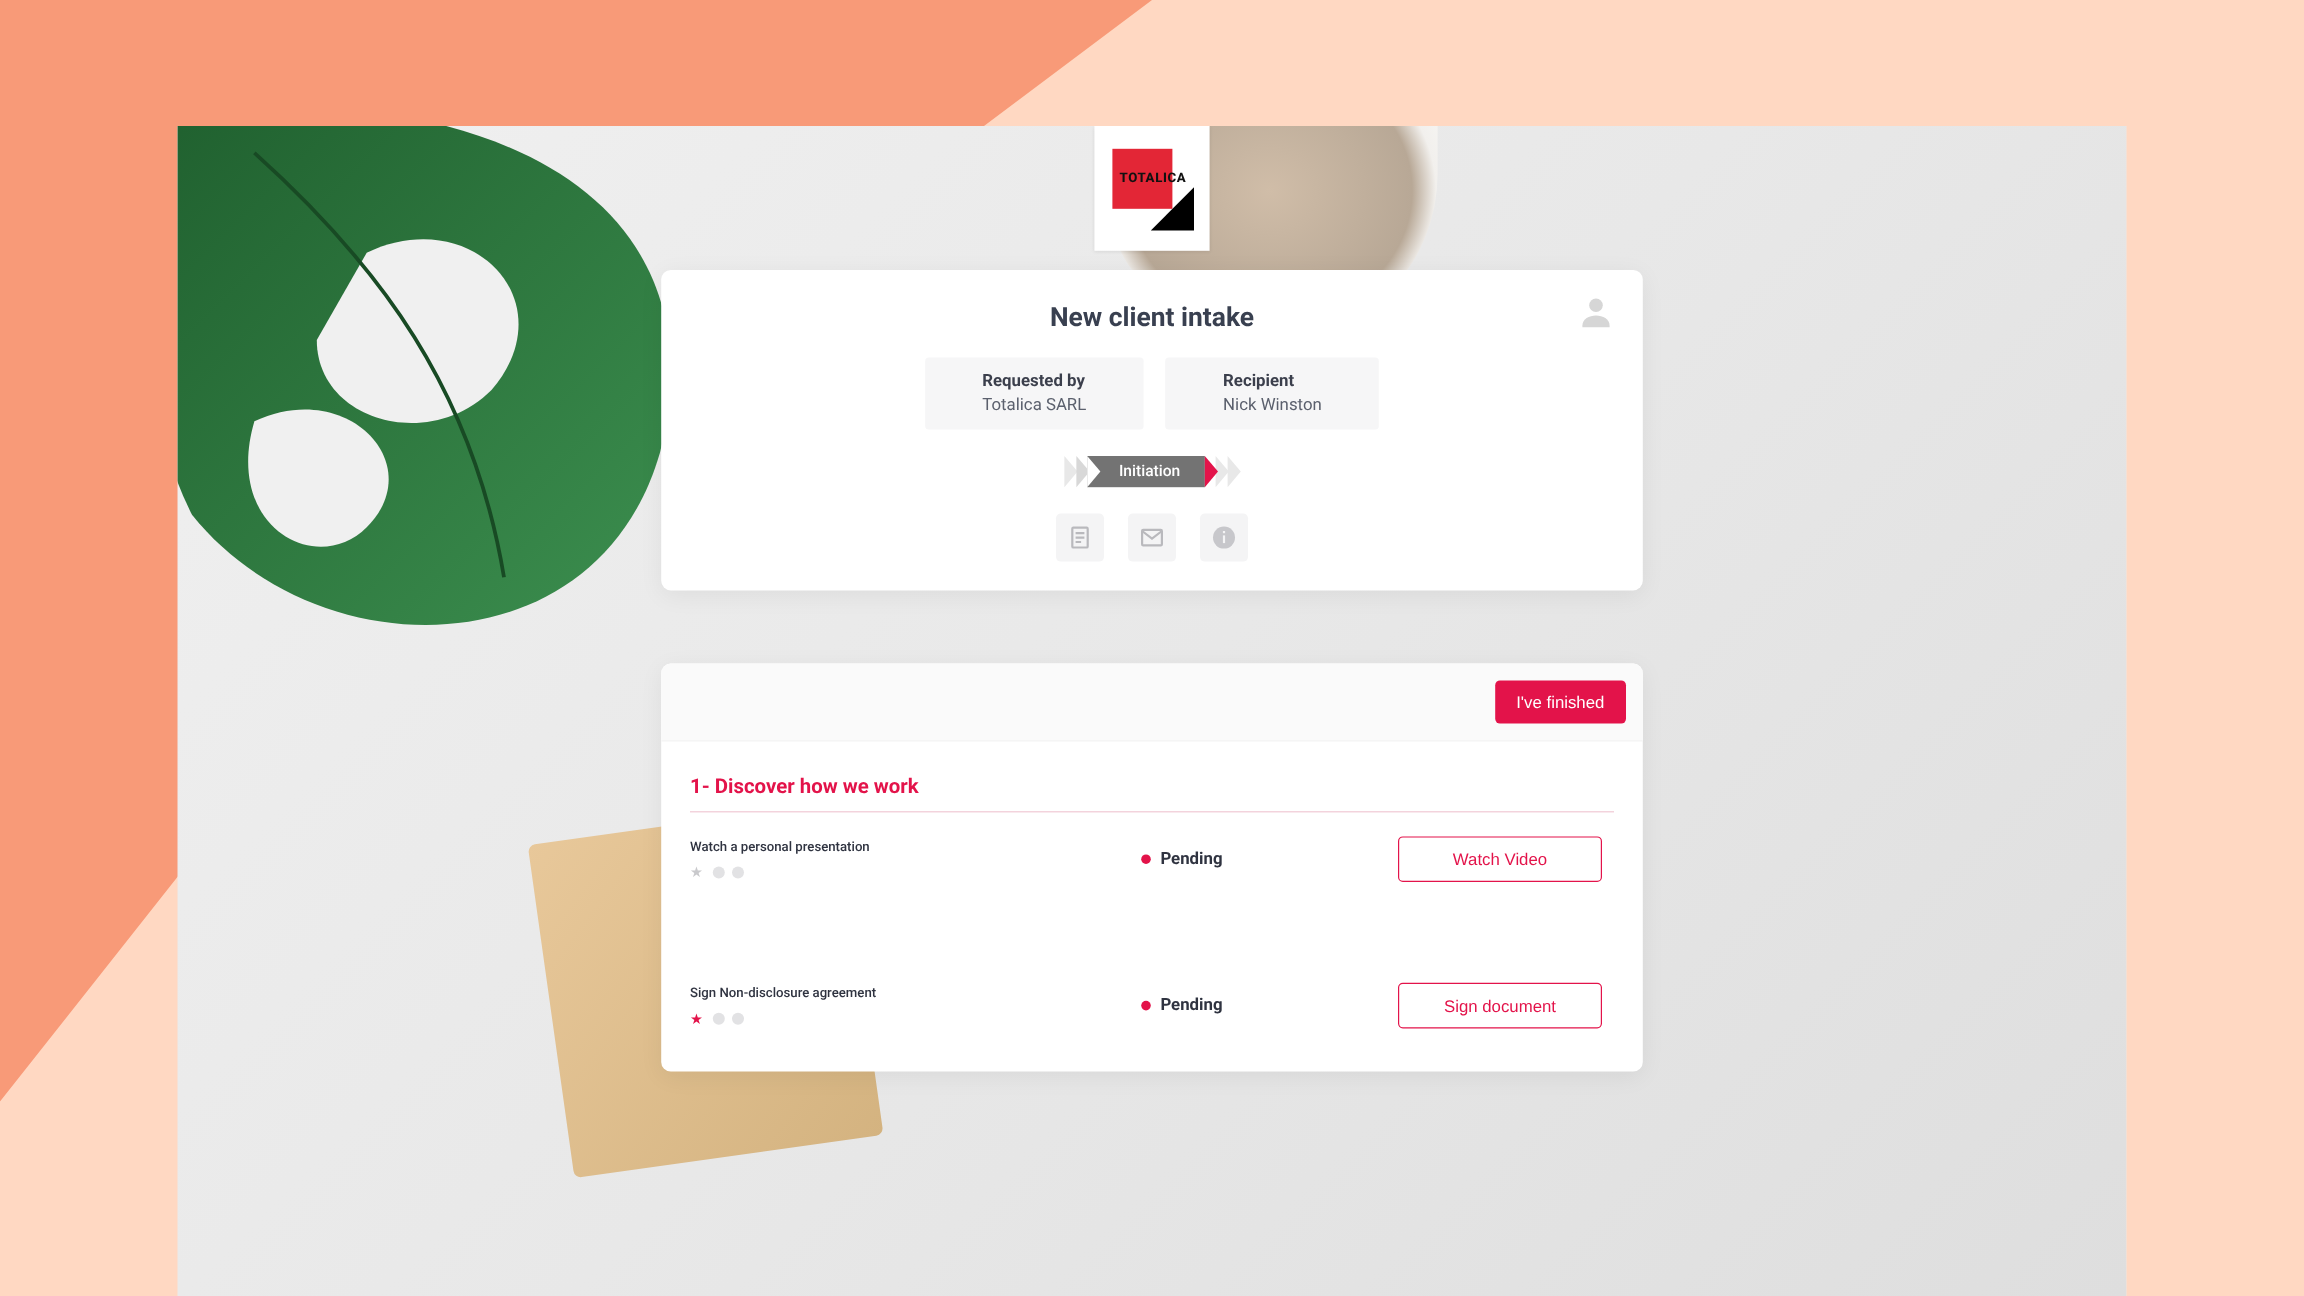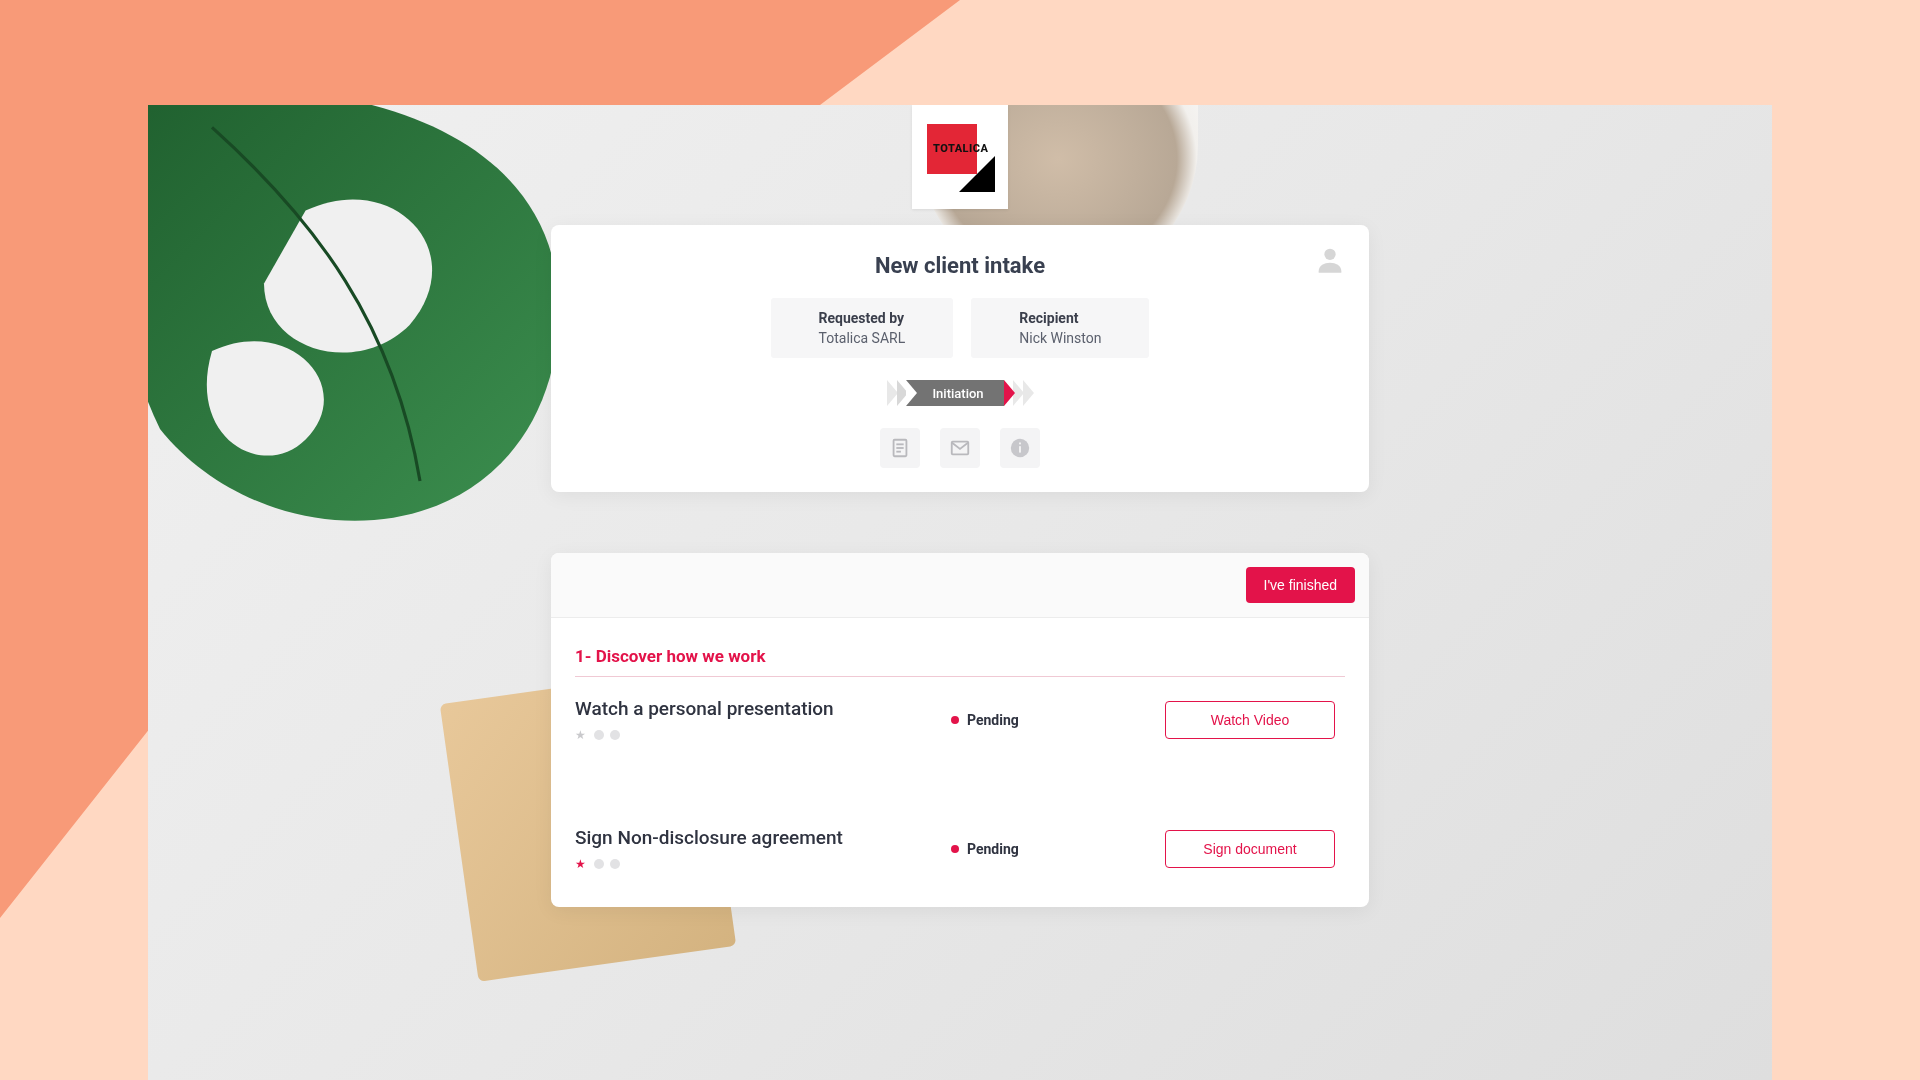--- a/index.html
+++ b/index.html
@@ -251,21 +251,21 @@
   display: grid;
   grid-template-columns: 1fr 200px 180px;
   align-items: center;
   gap: 14px;
   padding: 20px 0 24px;
   border-bottom: 1px solid #f2f2f2;
 }
 .task:last-child { border-bottom: none; }
 .task-name {
   color: #2f3340;
-  font-size: 19px;
+  font-size: 11px;
   font-weight: 500;
 }
 .task-meta {
   margin-top: 8px;
   display: flex;
   gap: 8px;
   align-items: center;
   color: #c9c9cc;
   font-size: 12px;
 }

